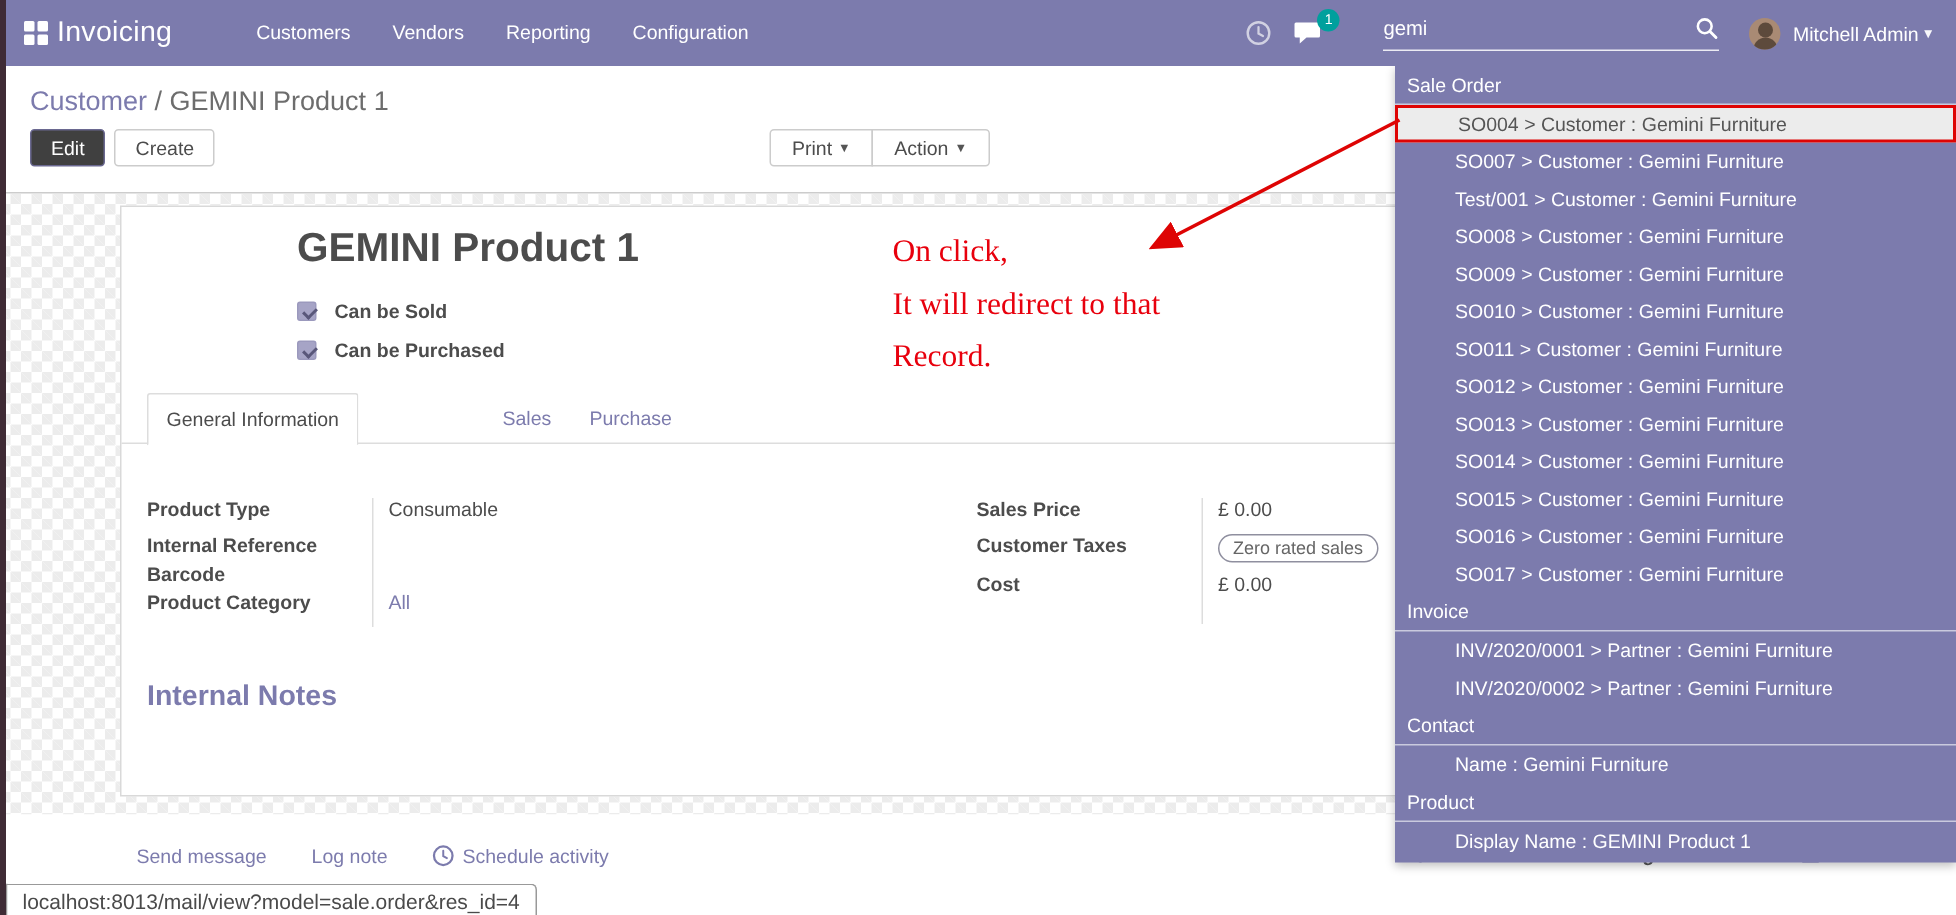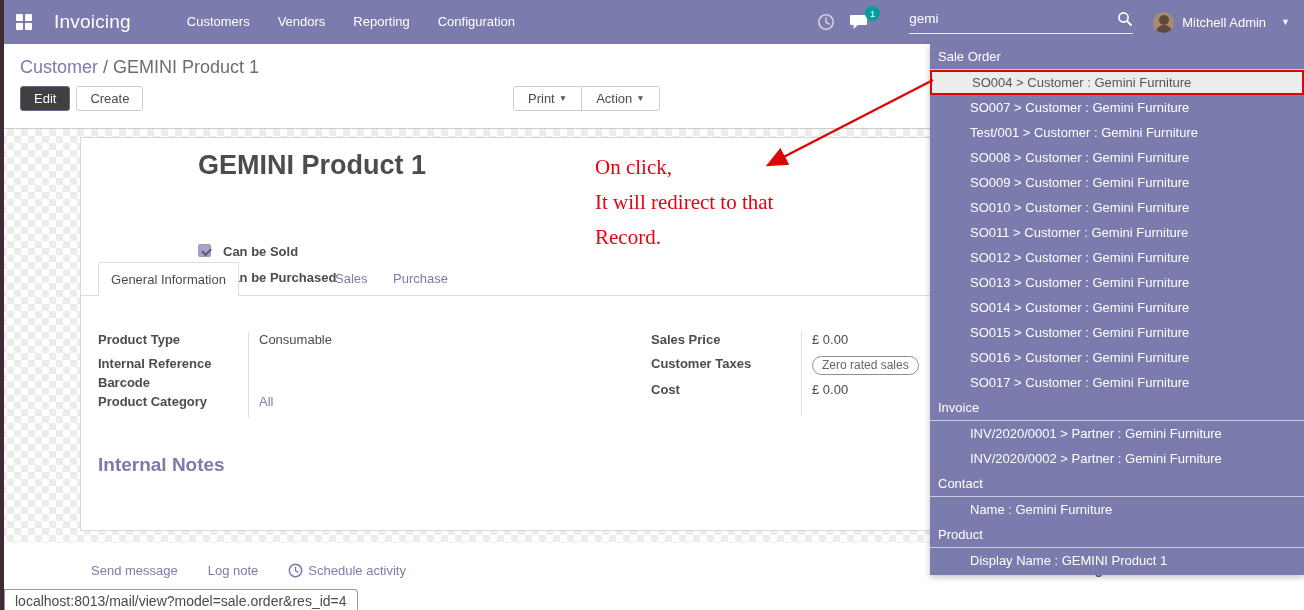--- a/index.html
+++ b/index.html
@@ -11,34 +11,34 @@
   #app{position:relative;width:1304px;height:610px;overflow:hidden;background:#fff;}
 
   
   .left-strip{position:absolute;left:0;top:0;width:4px;height:610px;background:#3f2b35;z-index:40;}
 
   
   .navbar{position:absolute;left:0;top:0;width:1304px;height:44px;background:var(--purple);
     display:flex;align-items:center;color:#fff;z-index:20;}
   .apps-icon{margin-left:16px;width:16px;height:16px;display:grid;grid-template-columns:7px 7px;grid-template-rows:7px 7px;gap:2px;cursor:pointer;}
   .apps-icon span{background:#fff;border-radius:1px;}
-  .app-title{font-size:19px;margin-left:22px;margin-right:42px;letter-spacing:.2px;}
+  .app-title{font-size:19px;margin-left:6px;margin-right:42px;letter-spacing:.2px;}
   .nav-menus{display:flex;align-items:center;font-size:13px;height:100%;}
   .nav-menus .menu{padding:0 14px;line-height:44px;cursor:pointer;}
   .nav-right{margin-left:auto;display:flex;align-items:center;}
   .icon-btn{position:relative;margin-right:14px;cursor:pointer;display:flex;align-items:center;}
   .badge{position:absolute;top:-7px;right:-11px;background:var(--teal);color:#fff;font-size:9.5px;
     min-width:15px;height:15px;border-radius:8px;display:flex;align-items:center;justify-content:center;padding:0 3px;}
   .search-box{width:224px;margin:0 20px 0 26px;border-bottom:1px solid rgba(255,255,255,.85);
     display:flex;align-items:center;padding-bottom:6px;}
   .search-box input{flex:1;background:transparent;border:none;outline:none;color:#fff;font-size:13.5px;font-family:"Liberation Sans",sans-serif;}
   .avatar{width:21px;height:21px;border-radius:50%;background:#a98a74;overflow:hidden;position:relative;flex:none;cursor:pointer;}
   .avatar i{position:absolute;left:5.5px;top:3px;width:10px;height:10px;border-radius:50%;background:#5d4a3c;}
   .avatar b{position:absolute;left:2.5px;top:13px;width:16px;height:10px;border-radius:8px 8px 0 0;background:#5d4a3c;}
-  .user-name{font-size:13px;margin:0 15px 0 8px;}
+  .user-name{font-size:13px;margin:0 2px 0 8px;}
   .caret{font-size:9px;margin-right:14px;opacity:.95;}
 
   
   .control-panel{position:absolute;left:0;top:44px;width:1304px;height:85px;background:#fff;border-bottom:1px solid #ccc;z-index:5;}
   .breadcrumb{position:absolute;left:20px;top:13px;font-size:18px;}
   .breadcrumb .bc-link{color:var(--purple);cursor:pointer;}
   .breadcrumb .bc-sep,.breadcrumb .bc-cur{color:#6d6d6d;}
   .btn{display:inline-block;font-size:13px;padding:4px 13px;border-radius:3px;border:1px solid var(--border);
     background:#fff;color:var(--dark);cursor:pointer;font-family:"Liberation Sans",sans-serif;}
   .btn-primary{background:#404040;border-color:#6a6890;color:#fff;}
@@ -51,21 +51,21 @@
 
   
   .content-bg{position:absolute;left:0;top:129px;width:1304px;height:414px;background-color:#fff;
     background-image:linear-gradient(45deg,#ececec 25%,transparent 25%,transparent 75%,#ececec 75%),
                      linear-gradient(45deg,#ececec 25%,transparent 25%,transparent 75%,#ececec 75%);
     background-size:14px 14px;background-position:0 0,7px 7px;}
 
   
   .sheet{position:absolute;left:80px;top:137px;width:1145px;height:394px;background:#fff;border:1px solid #d9d9d9;z-index:6;}
   .sheet-title{position:absolute;left:117px;top:12px;font-size:27px;font-weight:bold;color:var(--dark);}
-  .check-row{position:absolute;left:117px;display:flex;align-items:flex-start;cursor:pointer;margin-top:44px;}
+  .check-row{position:absolute;left:117px;display:flex;align-items:center;cursor:pointer;}
   .check-row .cb{width:13px;height:13px;background:#a6a4c6;border:1px solid #9b99bd;border-radius:2px;position:relative;flex:none;}
   .check-row .cb::after{content:"";position:absolute;left:2.5px;top:3px;width:7px;height:3.5px;
     border-left:2px solid #59577a;border-bottom:2px solid #59577a;transform:rotate(-45deg);}
   .check-row .cb-label{font-size:13px;font-weight:bold;color:var(--dark);margin-left:12px;}
 
   .tabbar{position:absolute;left:0;top:124px;width:100%;height:34px;border-bottom:1px solid #ddd;}
   .tab{position:absolute;top:0;height:34px;line-height:34px;font-size:13px;cursor:pointer;color:var(--purple);}
   .tab-active{left:17px;width:141px;text-align:center;background:#fff;border:1px solid #ddd;border-bottom:1px solid #fff;
     height:35px;color:var(--dark);border-radius:2px 2px 0 0;}
   .tab-sales{left:238px;padding:0 16px;}

